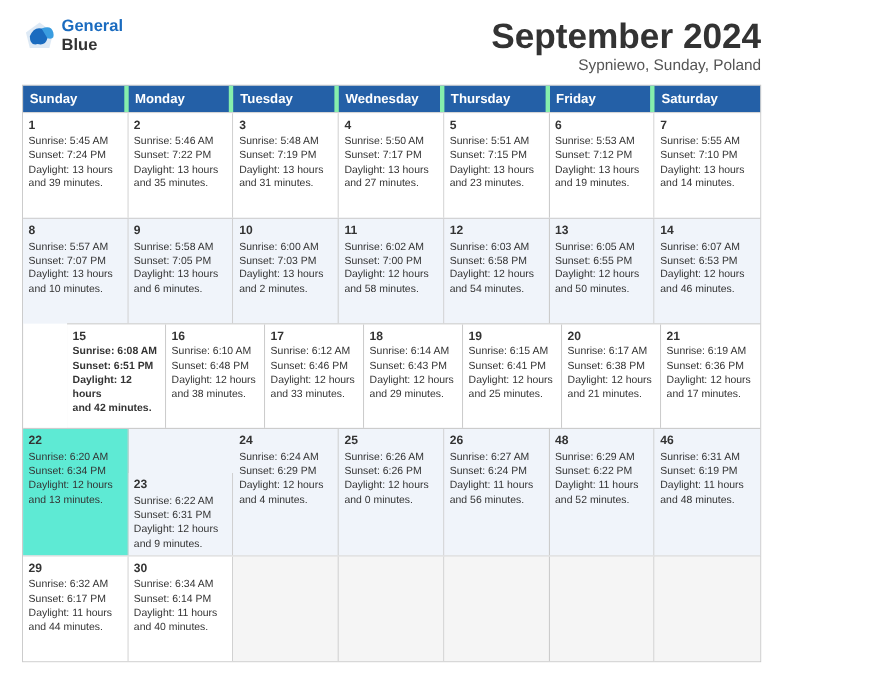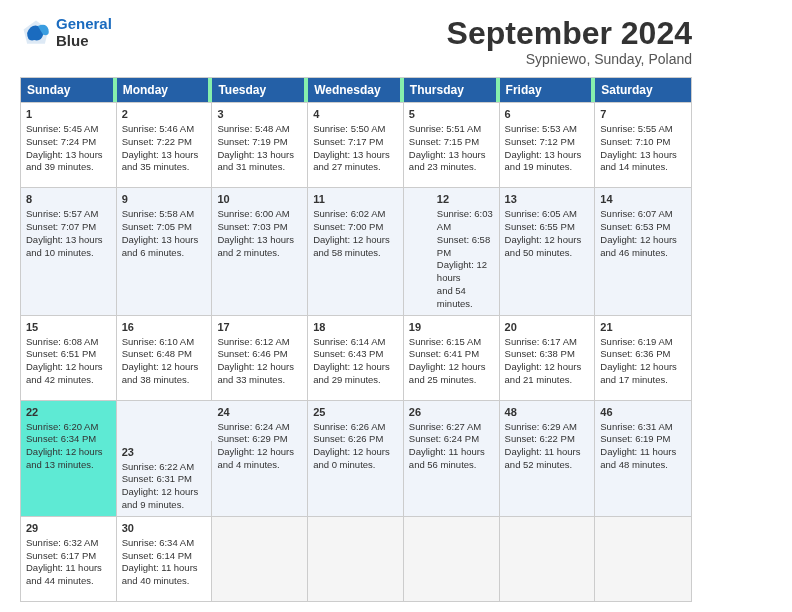--- a/index.html
+++ b/index.html
@@ -178,35 +178,35 @@
 Daylight: 13 hours
 and 6 minutes.</span></div>
           <div class="cal-cell" style="background: rgb(240, 244, 250);"><span class="day-num">10</span><span style="white-space: pre-line;">Sunrise: 6:00 AM
 Sunset: 7:03 PM
 Daylight: 13 hours
 and 2 minutes.</span></div>
           <div class="cal-cell" style="background: rgb(240, 244, 250);"><span class="day-num">11</span><span style="white-space: pre-line;">Sunrise: 6:02 AM
 Sunset: 7:00 PM
 Daylight: 12 hours
 and 58 minutes.</span></div>
-          <div class="cal-cell" style="background: rgb(240, 244, 250); margin-left: 28px;"><span class="day-num">12</span><span style="white-space: pre-line;">Sunrise: 6:03 AM
+          <div class="cal-cell" style="background: rgb(240, 244, 250);"><span class="day-num">12</span><span style="white-space: pre-line;">Sunrise: 6:03 AM
 Sunset: 6:58 PM
 Daylight: 12 hours
 and 54 minutes.</span></div>
           <div class="cal-cell" style="background: rgb(240, 244, 250);"><span class="day-num">13</span><span style="white-space: pre-line;">Sunrise: 6:05 AM
 Sunset: 6:55 PM
 Daylight: 12 hours
 and 50 minutes.</span></div>
           <div class="cal-cell" style="background: rgb(240, 244, 250);"><span class="day-num">14</span><span style="white-space: pre-line;">Sunrise: 6:07 AM
 Sunset: 6:53 PM
 Daylight: 12 hours
 and 46 minutes.</span></div>
         </div>
-        <div class="cal-row" style="background: #e5e5e5;">
-          <div class="cal-cell"><span class="day-num">15</span><span style="white-space: pre-line;">Sunrise: 6:08 AM
+        <div class="cal-row" style="background: #e5e5e5; margin-left: 40px;">
+          <div class="cal-cell"><span class="day-num">15</span><span style="white-space: pre-line; font-weight: bold;">Sunrise: 6:08 AM
 Sunset: 6:51 PM
 Daylight: 12 hours
 and 42 minutes.</span></div>
           <div class="cal-cell"><span class="day-num">16</span><span style="white-space: pre-line;">Sunrise: 6:10 AM
 Sunset: 6:48 PM
 Daylight: 12 hours
 and 38 minutes.</span></div>
           <div class="cal-cell"><span class="day-num">17</span><span style="white-space: pre-line;">Sunrise: 6:12 AM
 Sunset: 6:46 PM
 Daylight: 12 hours

